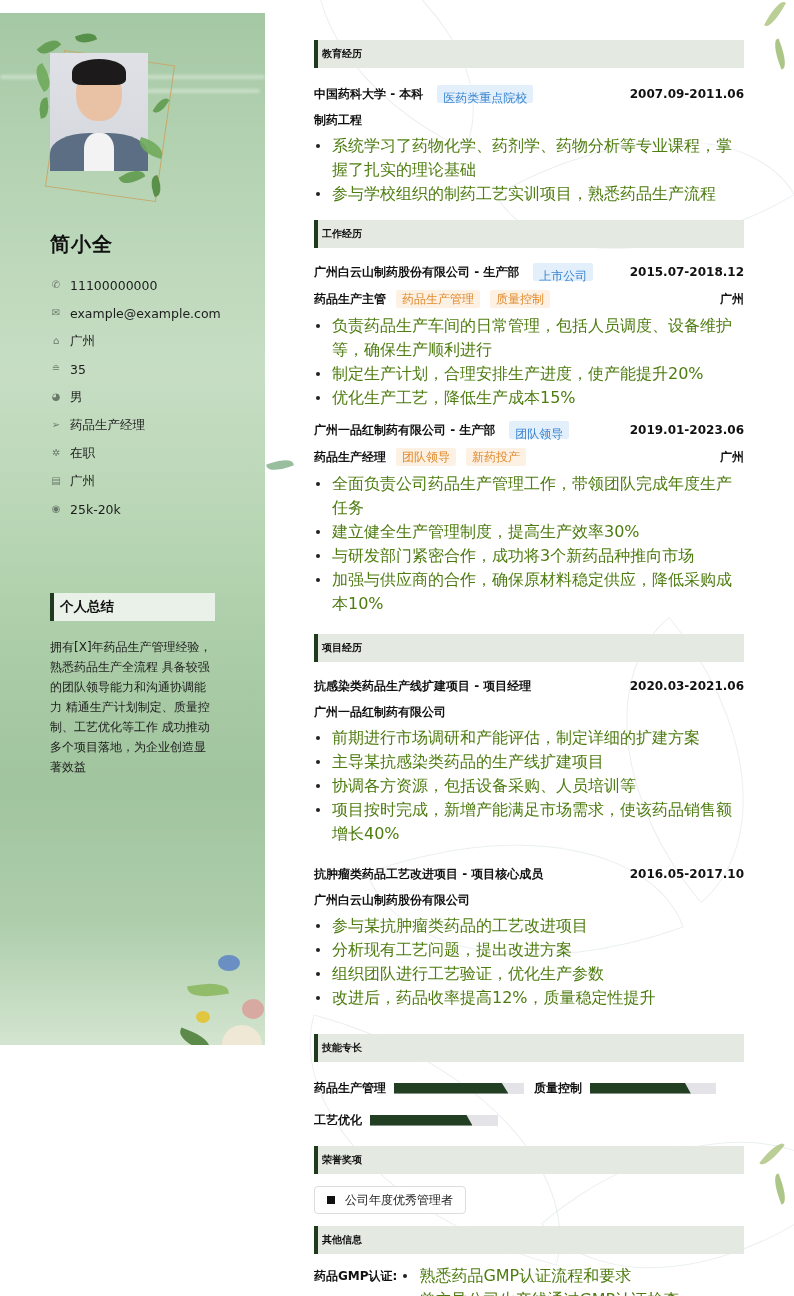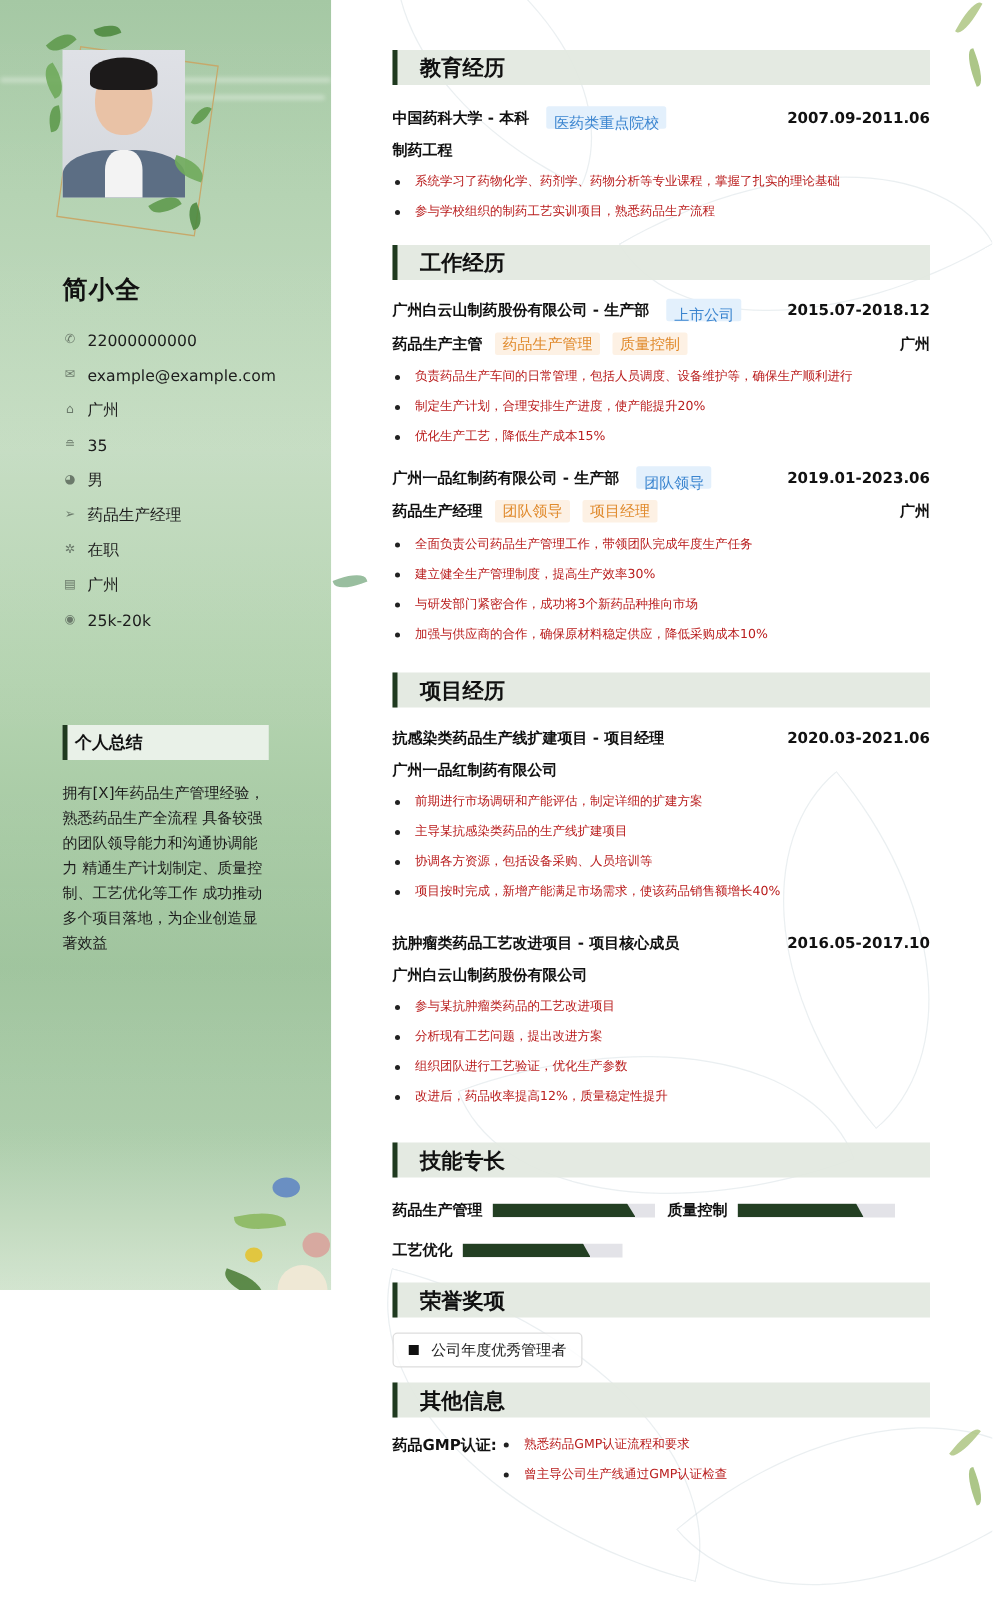--- a/index.html
+++ b/index.html
@@ -1,21 +1,21 @@
 <!DOCTYPE html>
 <html><head>
 <meta charset="utf-8">
 <style>
   * { box-sizing: border-box; margin: 0; padding: 0; }
   html, body { width: 794px; height: 1296px; overflow: hidden; }
   body { font-family: "DejaVu Sans", "Liberation Sans", sans-serif; color: #222; font-size: 12px; position: relative; background: #fff; }
 
   
   .sidebar {
-    position: absolute; left: 0; top: 0; width: 265px; height: 1032px;
+    position: absolute; left: 0; top: 13px; width: 265px; height: 1032px;
     background:
       linear-gradient(180deg, rgba(255,255,255,0) 0%, rgba(255,255,255,0.05) 30%, rgba(255,255,255,0.0) 60%, rgba(255,255,255,0.12) 100%),
       linear-gradient(180deg, #a5c8a4 0%, #b3d2b1 15%, #c4dcc1 35%, #b2d2ae 55%, #9cc29a 75%, #a6c9a4 88%, #cde1c9 100%);
     overflow: hidden;
   }
   .streak { position: absolute; left: 0; height: 4px; background: rgba(255,255,255,0.35); border-radius: 2px; filter: blur(1.5px); }
   .photo-wrap { position: absolute; left: 28px; top: 18px; width: 145px; height: 180px; }
   .photo {
     position: absolute; left: 22px; top: 22px; width: 98px; height: 118px;
     background: linear-gradient(180deg, #dfe1e6 0%, #d4d7dd 100%); overflow: hidden;
@@ -40,29 +40,29 @@
   .flowers .f { position: absolute; border-radius: 50%; }
 
   
   .main {
     position: absolute; left: 265px; top: 0; width: 529px; height: 1296px;
     background: #ffffff; overflow: hidden;
   }
   .bg-leaf { position: absolute; border: 1.5px solid rgba(160,180,190,0.22); border-radius: 0 100% 0 100%; }
   .content { position: absolute; left: 49px; top: 40px; width: 430px; }
 
-  .sec-head { height: 28px; background: rgba(226,232,224,0.92); border-left: 4px solid #1f3a1f; display: flex; align-items: center; padding-left: 18px; font-weight: bold; font-size: 17px; color: #111; }
+  .sec-head { height: 28px; background: rgba(226,232,224,0.92); border-left: 4px solid #1f3a1f; display: flex; align-items: center; padding-left: 4px; font-weight: bold; font-size: 10px; color: #111; }
   .row { display: flex; justify-content: space-between; align-items: center; height: 24px; font-size: 12px; }
   .row .l { display: flex; align-items: center; font-weight: bold; color: #111; text-align: center; }
   .row .r { font-weight: bold; color: #111; }
   .tag-blue { margin-left: 14px; padding: 4px 6px; height: 18px; line-height: 18px; background: #e3f0fc; color: #3a84cf; font-weight: normal; font-size: 12px; border-radius: 2px; }
   .tag-orange { margin-left: 10px; padding: 0 6px; height: 18px; line-height: 18px; background: #fdf1e4; color: #e08a2c; font-weight: normal; font-size: 12px; border-radius: 2px; }
   .sub { height: 28px; line-height: 28px; font-weight: bold; font-size: 12px; color: #111; }
   ul.bul { list-style: none; }
-  ul.bul li { position: relative; padding-left: 18px; font-size: 10px; line-height: 24px; color: #b91c1c; }
+  ul.bul li { position: relative; padding-left: 18px; font-size: 16px; line-height: 24px; color: #4d7c0f; }
   ul.bul li::before { content: ""; position: absolute; left: 2px; top: 10px; width: 4px; height: 4px; background: #222; border-radius: 50%; }
 
   .skills { padding-top: 10px; }
   .skill-row { display: flex; align-items: center; height: 32px; }
   .skill { display: flex; align-items: center; margin-right: 10px; }
   .skill .lbl { font-weight: bold; font-size: 12px; color: #111; margin-right: 8px; }
   .bar { position: relative; height: 11px; background: #e3e3e8; }
   .bar .fill { position: absolute; left: 0; top: 0; height: 11px; background: #233f23; clip-path: polygon(0 0, 94% 0, 100% 100%, 0 100%); }
 
   .award { display: inline-flex; align-items: center; margin-top: 12px; margin-bottom: 12px; height: 28px; padding: 0 12px; border: 1px solid #ddd; border-radius: 4px; background: rgba(255,255,255,0.8); font-size: 12px; }
@@ -99,21 +99,21 @@
     <div class="leaf" style="left:92px;top:140px;width:24px;height:12px;transform:rotate(-30deg);"></div>
     <div class="leaf" style="left:118px;top:150px;width:20px;height:10px;transform:rotate(70deg);background:#4f8a40;"></div>
     <div class="leaf" style="left:124px;top:70px;width:18px;height:9px;transform:rotate(-60deg);"></div>
   </div>
 
   <div class="name">简小全</div>
 
   <div class="info-list">
     <div class="info-item">
       <span class="ic">✆</span>
-      <span class="txt">22000000000</span>
+      <span class="txt">11100000000</span>
     </div>
     <div class="info-item">
       <span class="ic">✉</span>
       <span class="txt">example@example.com</span>
     </div>
     <div class="info-item">
       <span class="ic">⌂</span>
       <span class="txt">广州</span>
     </div>
     <div class="info-item">
@@ -216,21 +216,21 @@
       <div class="l">
         <span>广州一品红制药有限公司 - 生产部</span>
         <span class="tag-blue">团队领导</span>
       </div>
       <div class="r">2019.01-2023.06</div>
     </div>
     <div class="row" style="height:30px">
       <div class="l">
         <span>药品生产经理</span>
         <span class="tag-orange">团队领导</span>
-        <span class="tag-orange">项目经理</span>
+        <span class="tag-orange">新药投产</span>
       </div>
       <div class="r">广州</div>
     </div>
     <ul class="bul">
       <li>全面负责公司药品生产管理工作，带领团队完成年度生产任务</li>
       <li>建立健全生产管理制度，提高生产效率30%</li>
       <li>与研发部门紧密合作，成功将3个新药品种推向市场</li>
       <li>加强与供应商的合作，确保原材料稳定供应，降低采购成本10%</li>
     </ul>
 

